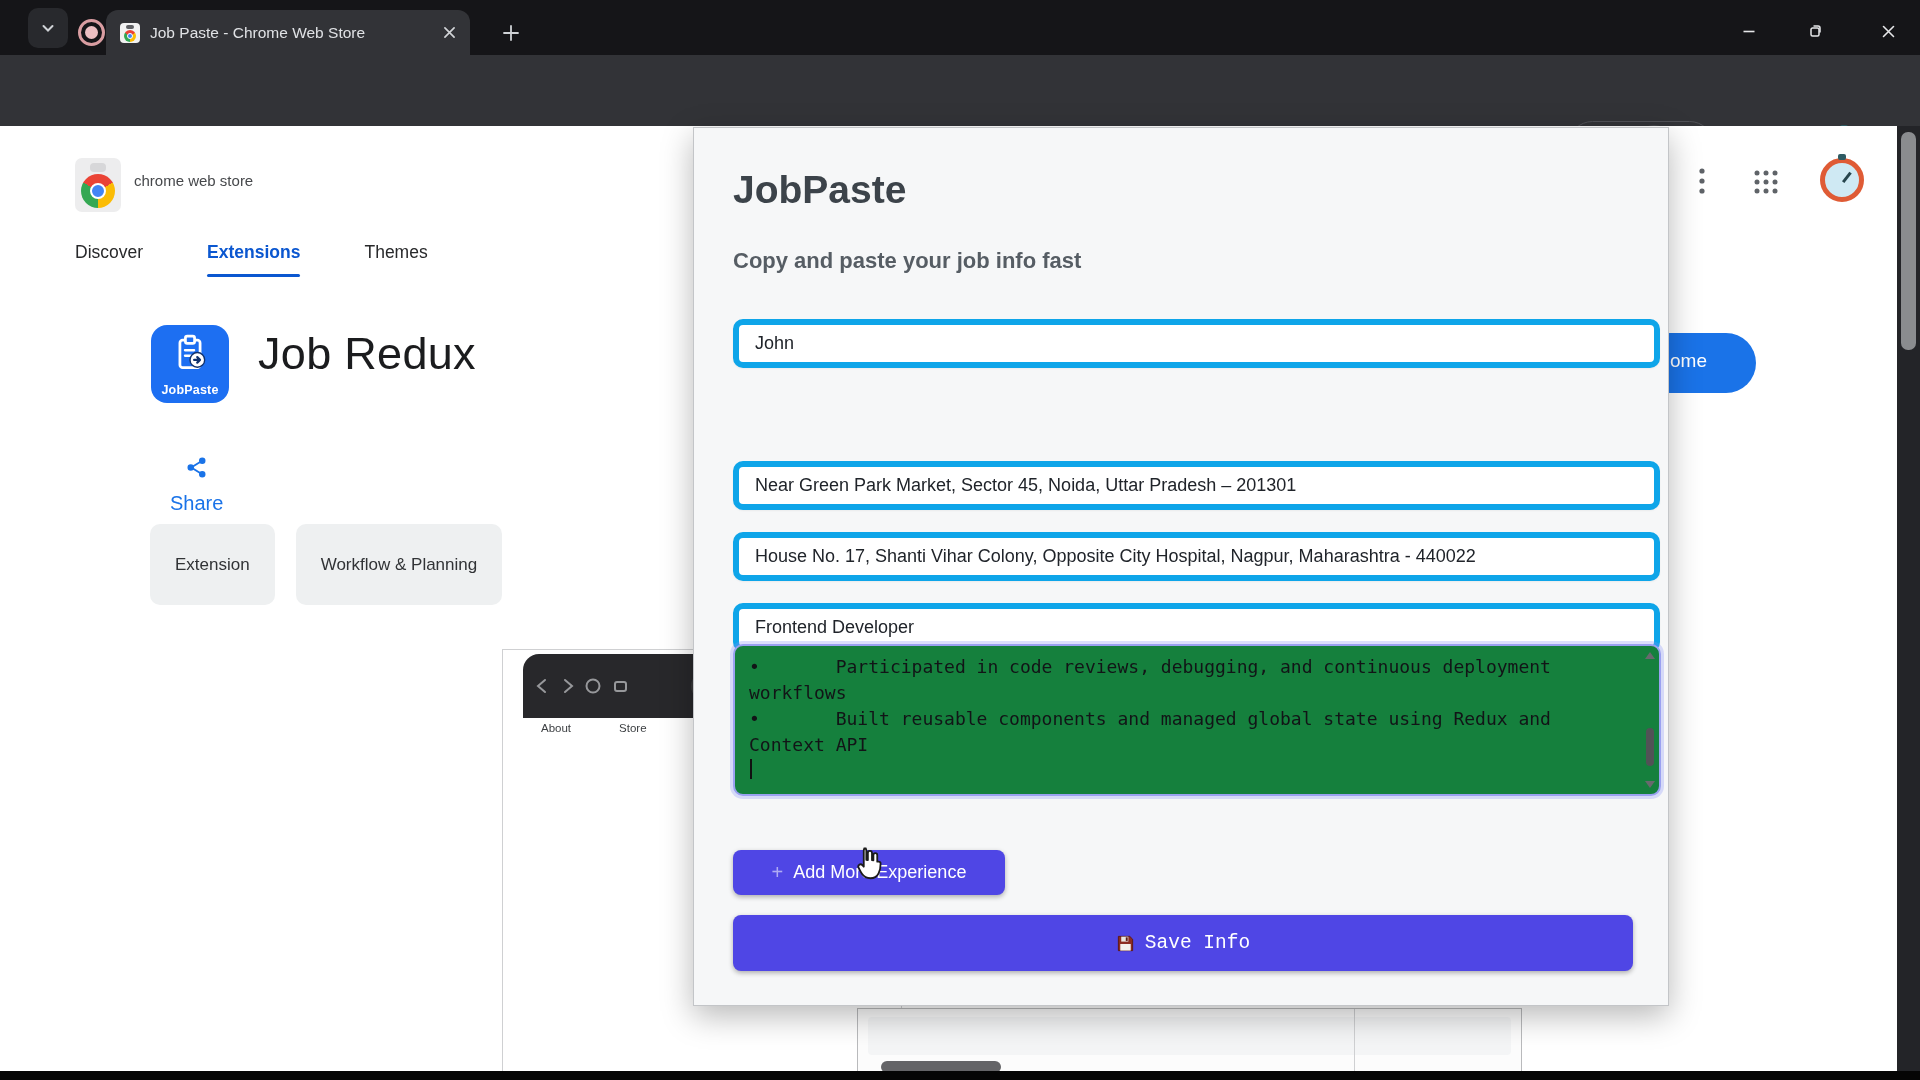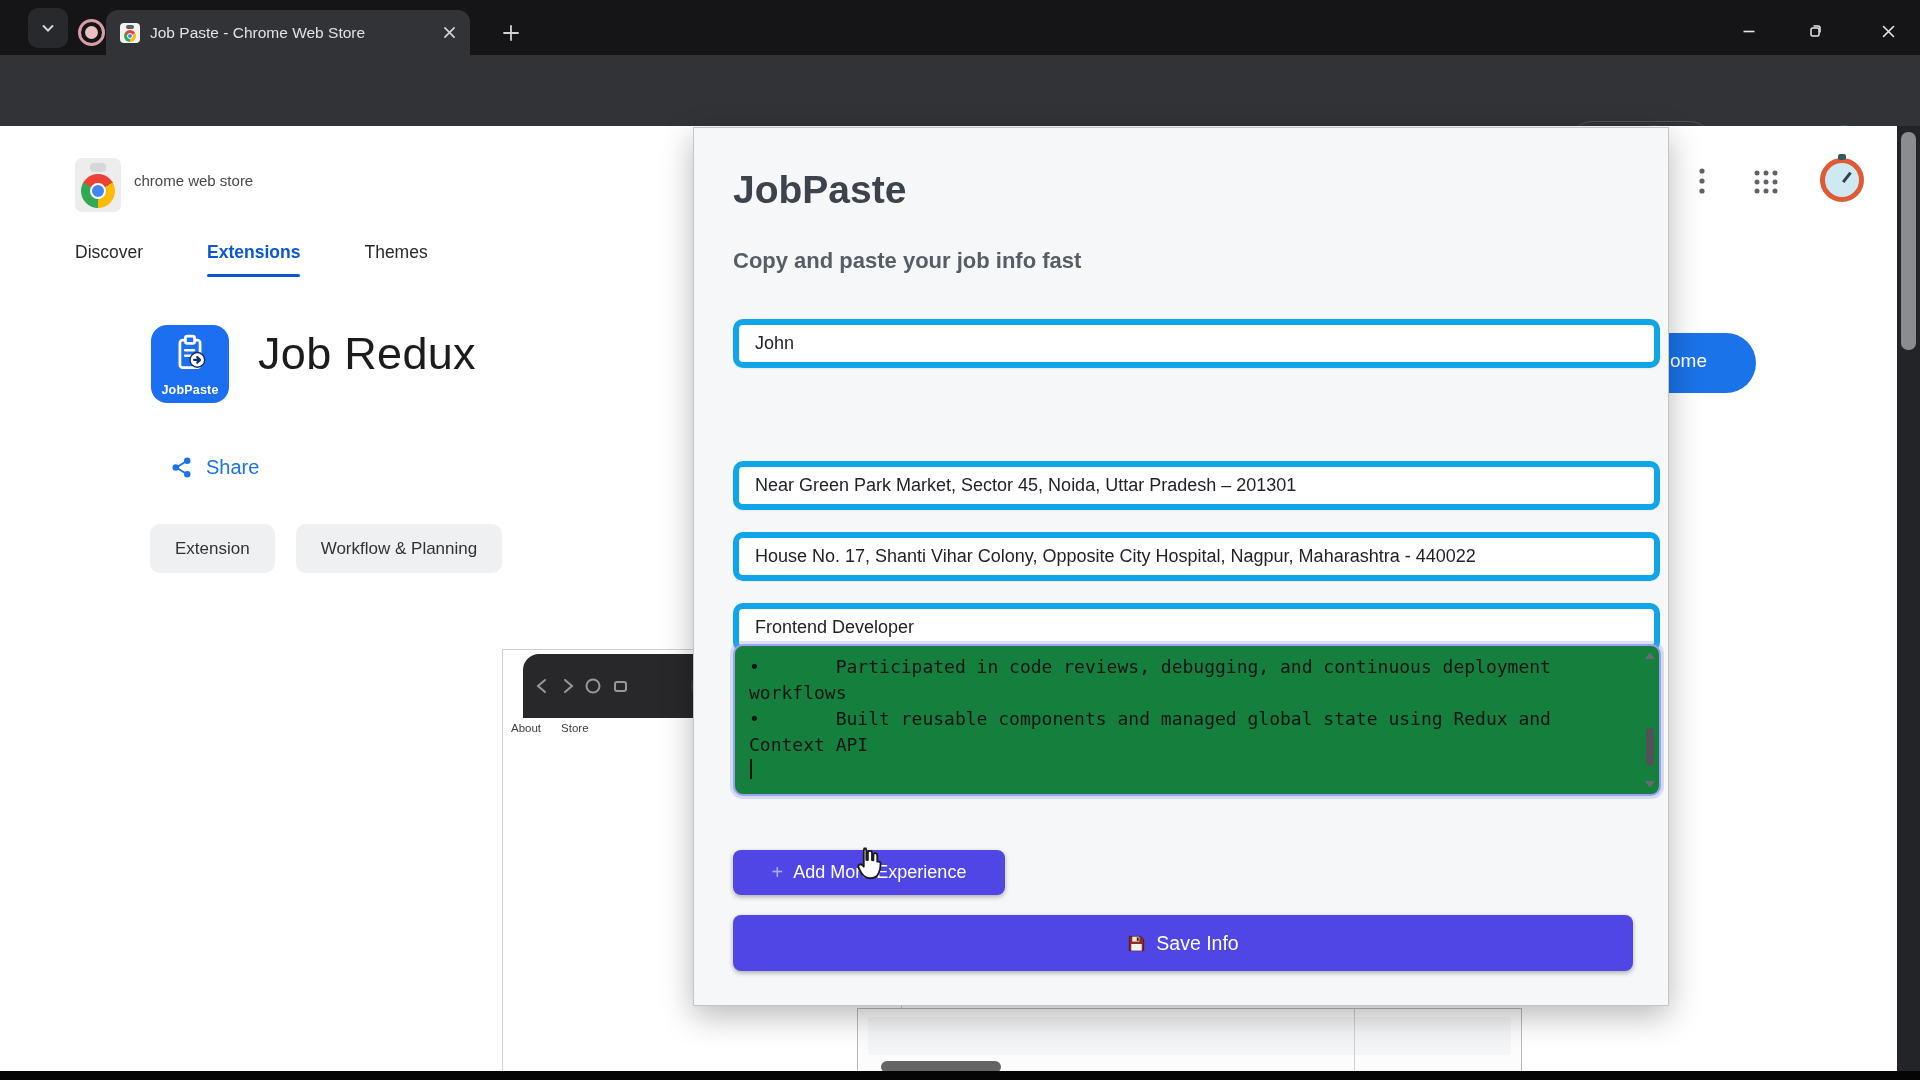--- a/index.html
+++ b/index.html
@@ -70,35 +70,35 @@
   #pg-grid{position:absolute;left:1752px;top:42px;width:28px;height:28px;cursor:pointer;}
   #pg-avatar{position:absolute;left:1820px;top:32px;width:44px;height:44px;cursor:pointer;}
   #storenav{position:absolute;left:75px;top:116px;display:flex;gap:64px;}
   .nav-item{position:relative;font-size:17.5px;color:#28292b;padding-bottom:14px;cursor:pointer;}
   .nav-item.active{color:#0b57d0;font-weight:bold;}
   .nav-item.active::after{content:"";position:absolute;left:0;right:0;bottom:0;height:3.5px;border-radius:3px;background:#0b57d0;}
   #bigicon{position:absolute;left:151px;top:199px;width:78px;height:78px;border-radius:16px;background:#1d6ff2;}
   #bigicon svg{position:absolute;left:17px;top:6px;}
   #bigicon .icon-text{position:absolute;left:0;right:0;bottom:6px;text-align:center;color:#fff;font-size:12.5px;font-weight:bold;letter-spacing:.2px;}
   #listingtitle{position:absolute;left:258px;top:202px;font-size:45px;font-weight:500;color:#1b1c1e;letter-spacing:.3px;}
-  #share{position:absolute;left:170px;top:330px;display:flex;align-items:center;gap:13px;cursor:pointer;}
+  #share{position:absolute;left:170px;top:330px;display:flex;align-items:center;gap:13px;cursor:pointer;flex-direction:column;}
   #share span{font-size:20px;color:#1a73e8;font-weight:500;}
   #tags{position:absolute;left:150px;top:398px;display:flex;gap:21px;}
   .tagpill{height:49px;border-radius:10px;background:#eef0f1;display:flex;align-items:center;
-           padding:0 25px;font-size:17px;color:#313336;cursor:pointer;}
+           padding:16px 25px;font-size:17px;color:#313336;cursor:pointer;}
   #install{position:absolute;left:1640px;top:207px;width:116px;height:60px;border-radius:30px;background:#1a73e8;cursor:pointer;}
   #install span{position:absolute;left:30px;top:17px;color:#fff;font-size:19px;font-weight:500;}
 
   
   #shotcard{position:absolute;left:502px;top:523px;width:400px;height:424px;background:#fff;border:1px solid #cfd0d2;box-sizing:border-box;}
   #mockbar{position:absolute;left:20px;top:4px;width:375px;height:64px;background:#28282b;border-radius:16px 16px 0 0;}
   #mockchip{position:absolute;left:168px;top:17px;width:200px;height:30px;border-radius:15px;background:#3a3a3d;
             display:flex;align-items:center;gap:8px;padding:0 12px;box-sizing:border-box;}
   #mockchip span{font-size:12px;color:#c3c5c8;}
-  #mocklinks{position:absolute;left:8px;top:72px;display:flex;gap:20px;}
+  #mocklinks{position:absolute;left:38px;top:72px;display:flex;gap:48px;}
   #mocklinks span{font-size:11.5px;color:#3c3f42;}
 
   
   #botfrag{position:absolute;left:857px;top:882px;width:665px;height:64px;background:#fcfcfc;border:1px solid #b9babc;box-sizing:border-box;}
   #botfrag .frag-row{position:absolute;left:10px;top:8px;right:10px;height:38px;background:#f4f5f6;border-radius:4px;}
   #botfrag .frag-bar{position:absolute;left:23px;top:52px;width:120px;height:12px;border-radius:6px;background:#646467;}
   #botfrag .frag-div{position:absolute;left:496px;top:0;bottom:0;width:1px;background:#cfd0d2;}
 
   
   #pagesb{position:absolute;left:1897px;top:0px;width:23px;height:946px;background:#232428;}
@@ -122,21 +122,21 @@
          border-right:5px solid transparent;border-bottom:7px solid #68696d;}
   .sb-down{position:absolute;right:4px;bottom:6px;width:0;height:0;border-left:5px solid transparent;
          border-right:5px solid transparent;border-top:7px solid #68696d;}
   .sb-thumb{position:absolute;right:5px;top:82px;width:8px;height:38px;border-radius:4px;background:#515256;cursor:pointer;}
   #addbtn{position:absolute;left:39px;top:722px;width:272px;height:45px;border-radius:8px;background:#4f46e5;border:none;
           color:#fff;font-size:18px;display:flex;align-items:center;justify-content:center;gap:10px;cursor:pointer;
           box-shadow:0 2px 5px rgba(0,0,0,.3);font-family:"Liberation Sans",sans-serif;}
   #addbtn .plus{opacity:.55;font-size:20px;}
   #savebtn{position:absolute;left:39px;top:787px;width:900px;height:56px;border-radius:8px;background:#4f46e5;border:none;
           color:#fff;font-size:19.5px;display:flex;align-items:center;justify-content:center;gap:10px;cursor:pointer;
-          box-shadow:0 2px 5px rgba(0,0,0,.3);font-family:Liberation Sans, sans-serif;}
+          box-shadow:0 2px 5px rgba(0,0,0,.3);font-family:Liberation Mono, monospace;}
 
   #handcursor{position:absolute;left:852px;top:846px;z-index:70;}
   #blackstrip{position:absolute;left:0;top:1071px;width:1920px;height:9px;background:#050505;z-index:60;}
 </style>
 </head>
 <body>
 
 <div id="root">
 
   <div id="tabbar">

